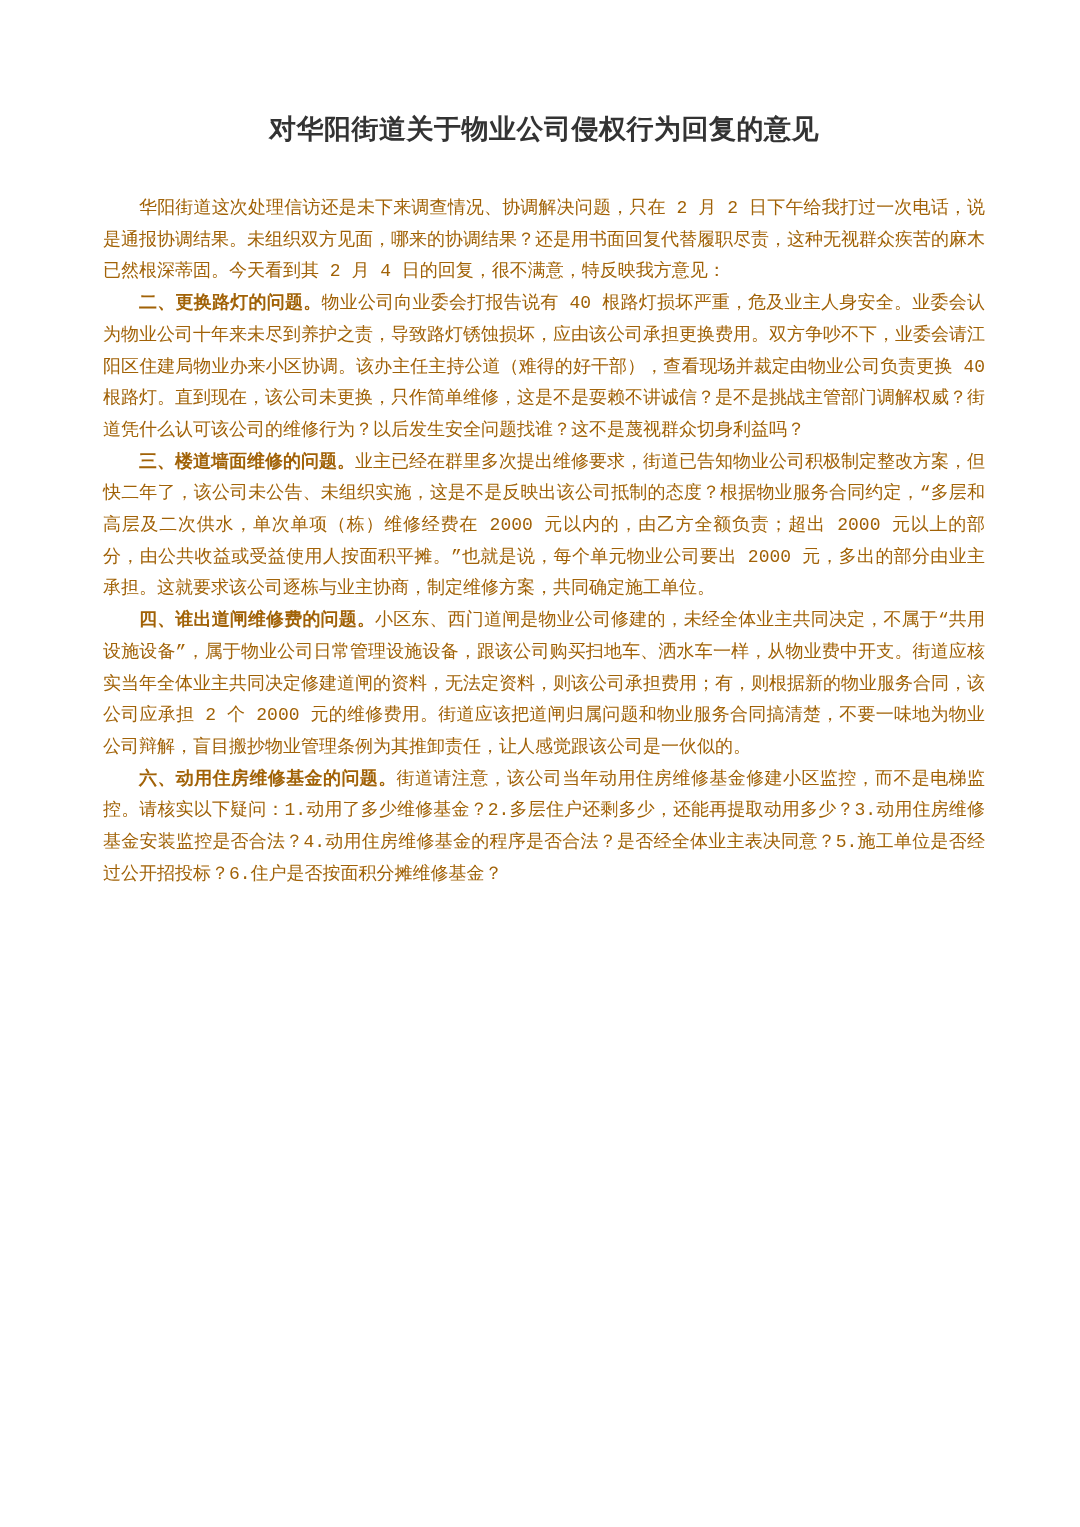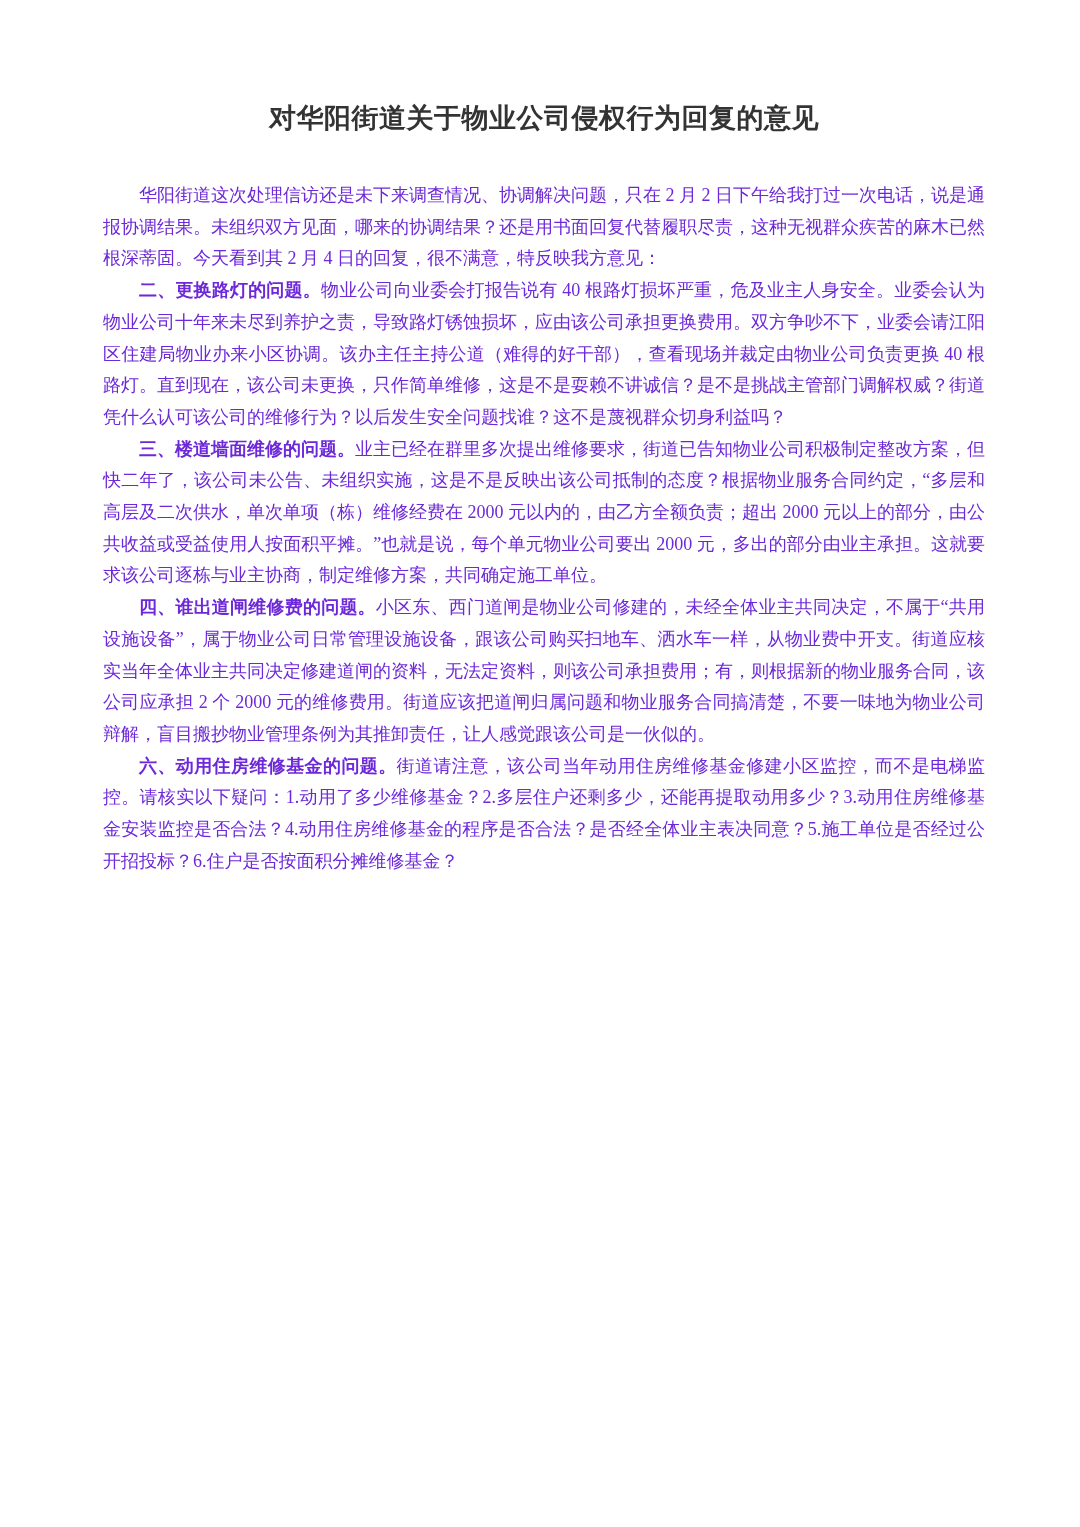--- a/index.html
+++ b/index.html
@@ -6,42 +6,43 @@
     margin: 0;
     padding: 0;
     background: #ffffff;
   }
   .page {
     position: relative;
     width: 1080px;
     height: 1121px;
     background: #ffffff;
     overflow: hidden;
-    font-family: Liberation Serif, serif;
+    font-family: Liberation Mono, monospace;
+    margin-top: 13px;
   }
   .content {
     position: absolute;
     left: 103px;
     top: 98px;
     width: 882px;
   }
   .doc-title {
     margin: 0 0 42px 0;
     font-size: 27px;
     line-height: 40px;
     font-weight: 700;
     text-align: center;
     color: #333333;
     letter-spacing: 0.5px;
   }
   .para {
     margin: 0;
     font-size: 18px;
     line-height: 31.7px;
-    color: #6d28d9;
+    color: #a16207;
     text-align: justify;
     text-justify: inter-ideograph;
     text-indent: 2em;
     word-break: break-all;
   }
   .para .lead {
     font-weight: 700;
   }
   .page-footer {
     position: absolute;

